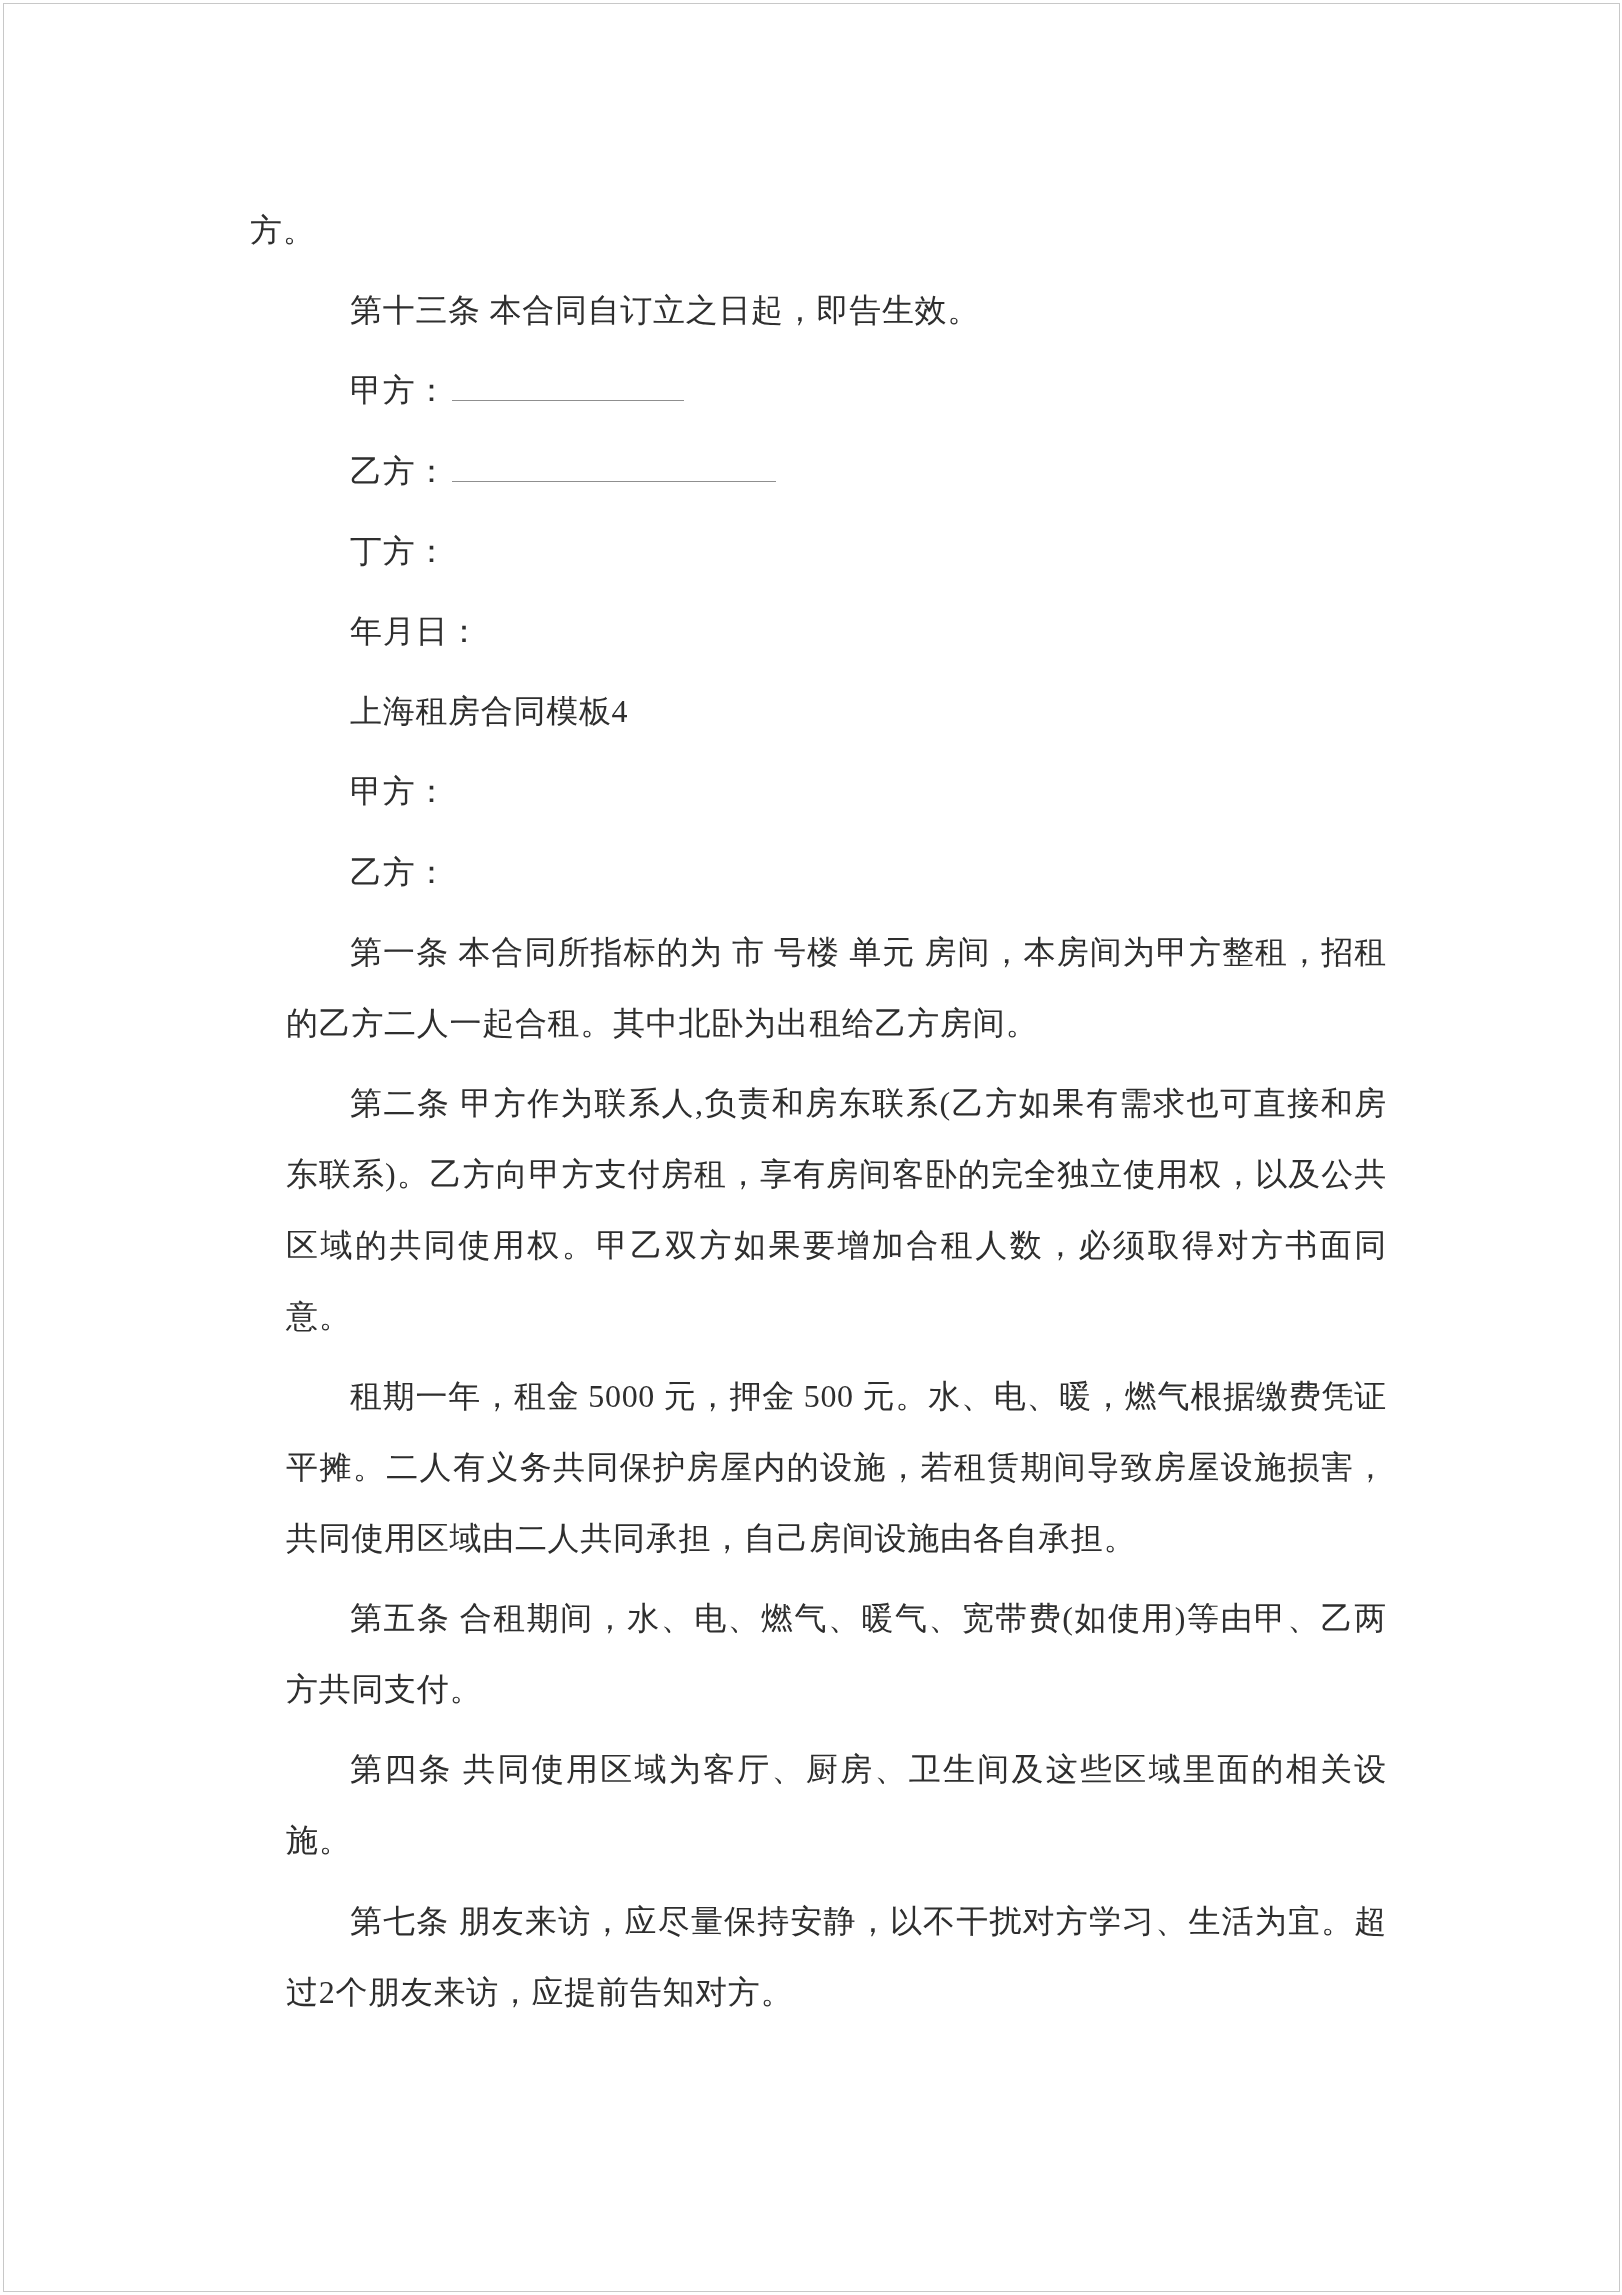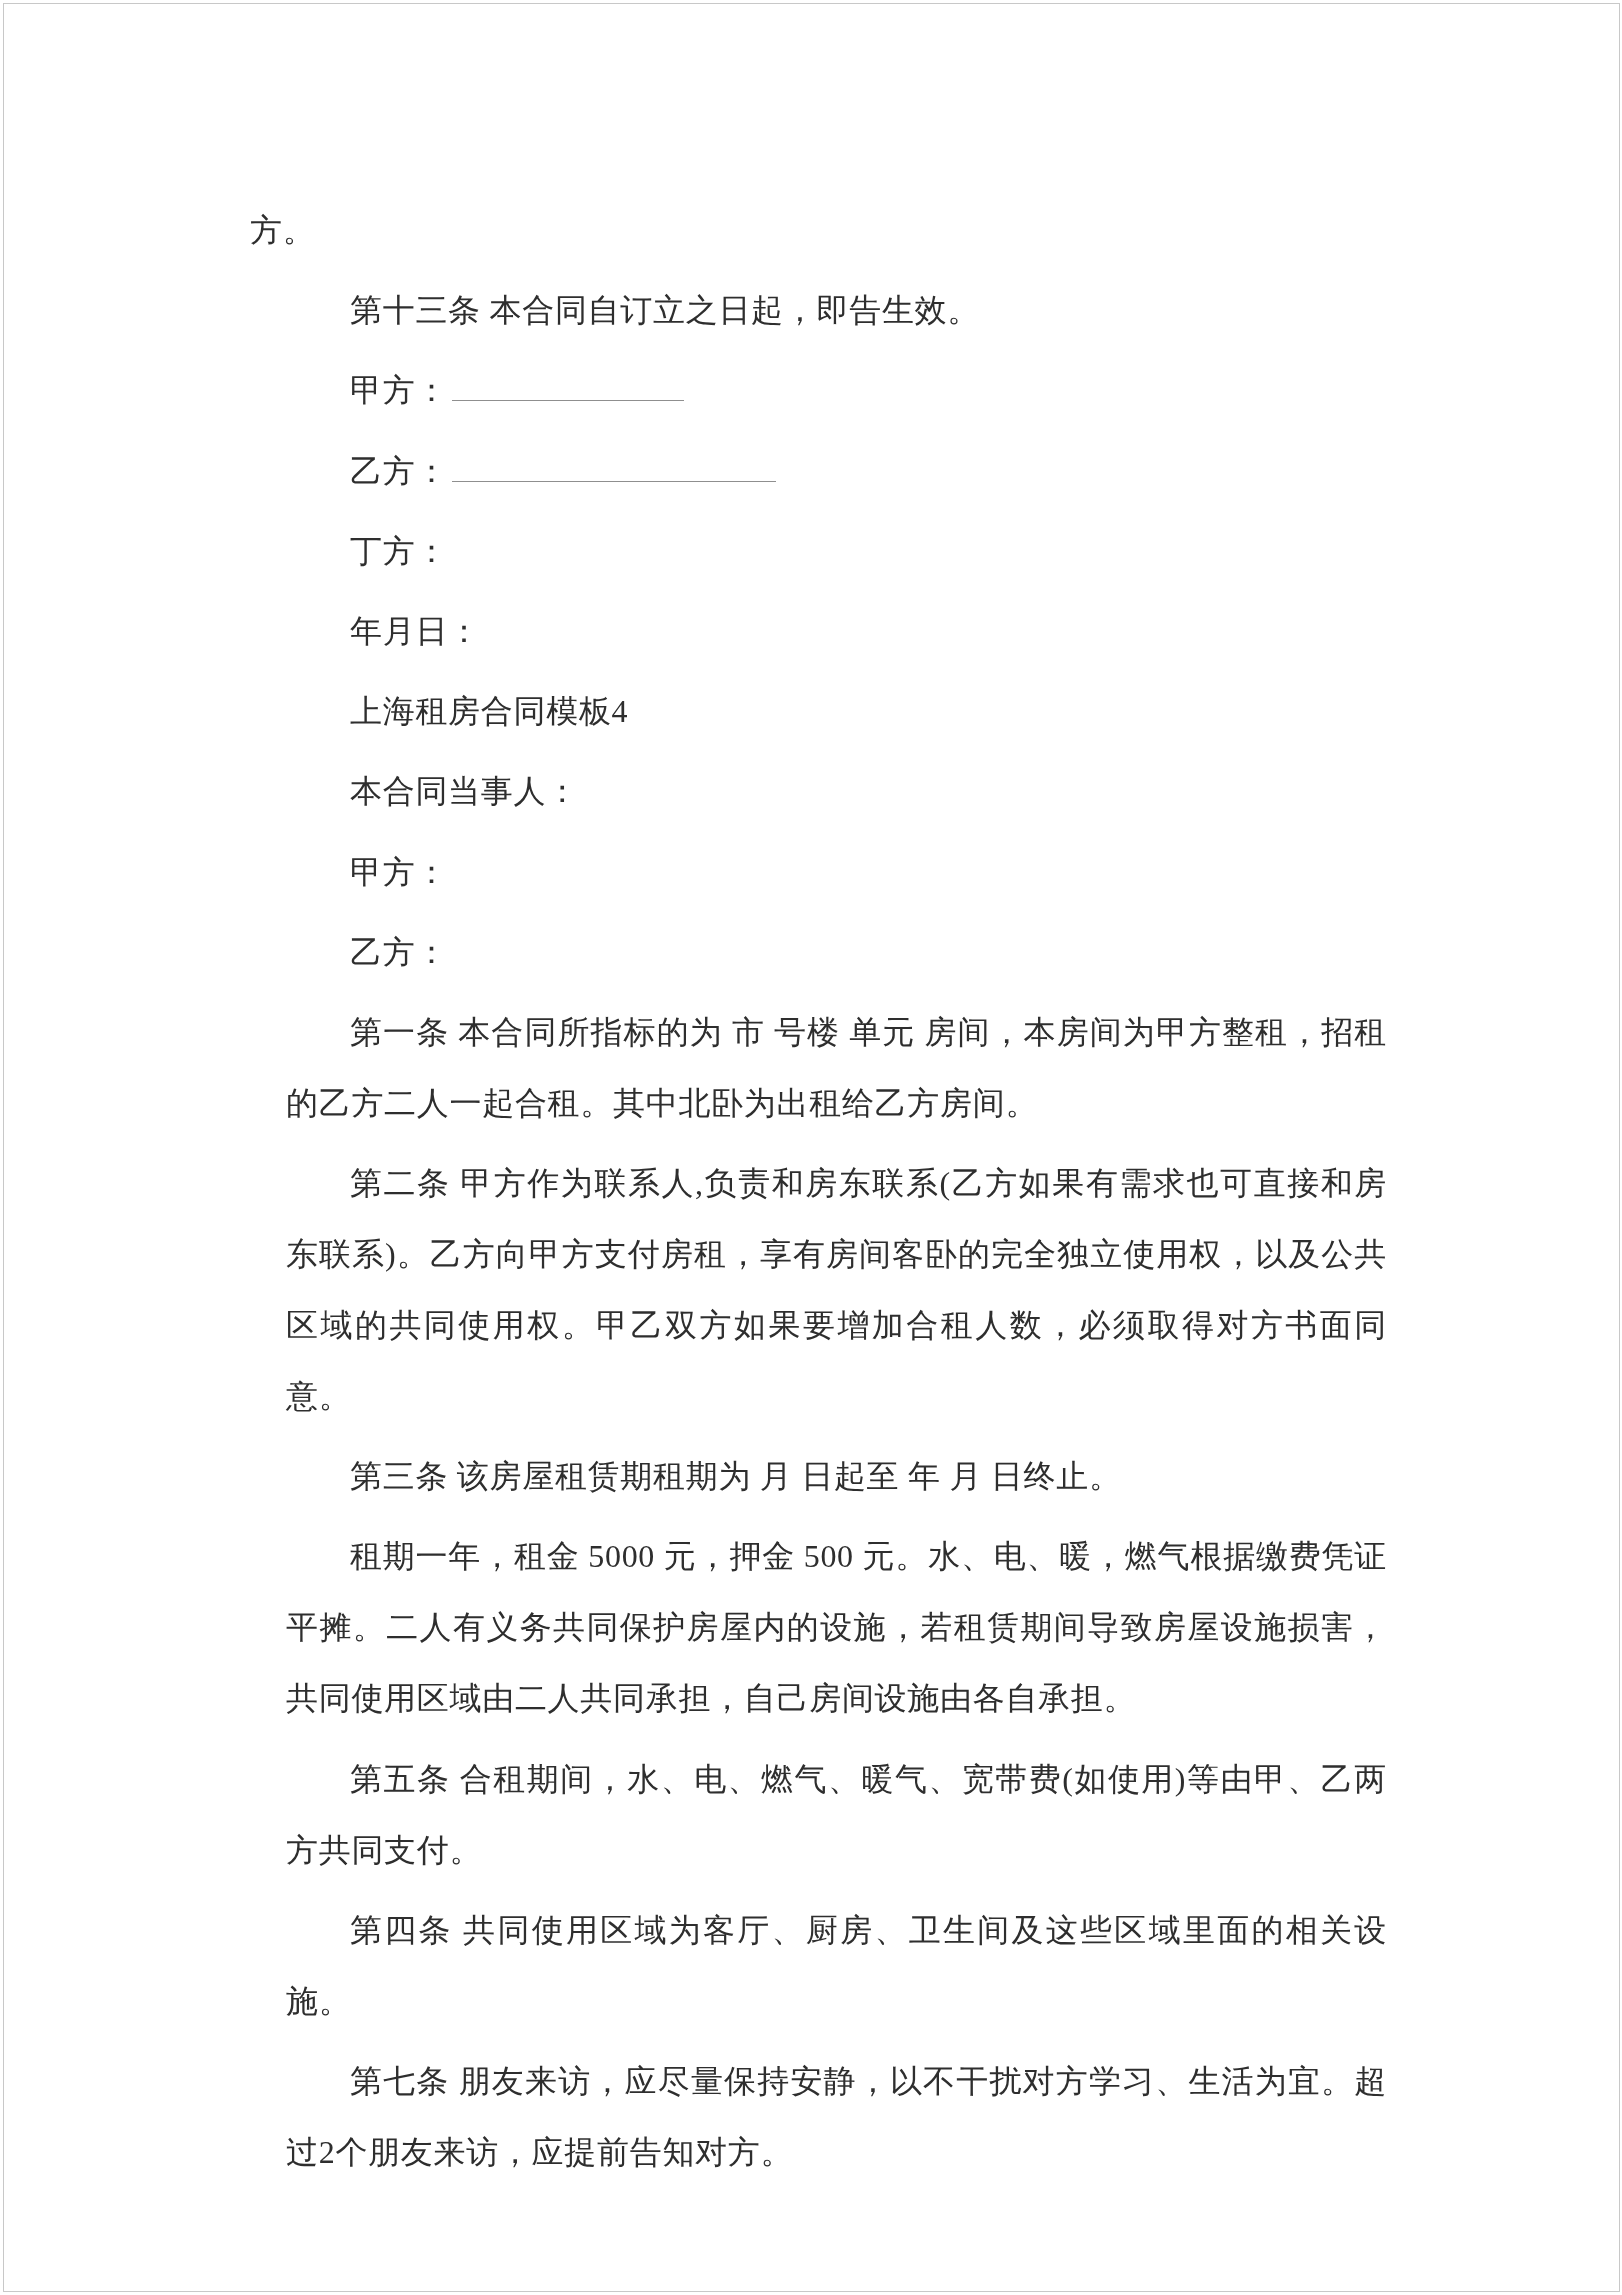--- a/index.html
+++ b/index.html
@@ -53,25 +53,23 @@
 
 <div class="content">
   <div>
       <p class="para"><span>方。</span></p>
       <p class="para indent"><span>第十三条  本合同自订立之日起，即告生效。</span></p>
       <p class="para indent"><span>甲方：</span><span class="blank-underline" style="width: 232px;"></span></p>
       <p class="para indent"><span>乙方：</span><span class="blank-underline" style="width: 324px;"></span></p>
       <p class="para indent"><span>丁方：</span></p>
       <p class="para indent"><span>年月日：</span></p>
       <p class="para indent"><span>上海租房合同模板4</span></p>
-      <p class="para indent"><span>本合同当事人：</span></p>
       <p class="para indent"><span>甲方：</span></p>
       <p class="para indent"><span>乙方：</span></p>
       <p class="para indent"><span>第一条 本合同所指标的为 市 号楼 单元 房间，本房间为甲方整租，招租的乙方二人一起合租。其中北卧为出租给乙方房间。</span></p>
       <p class="para indent"><span>第二条 甲方作为联系人,负责和房东联系(乙方如果有需求也可直接和房东联系)。乙方向甲方支付房租，享有房间客卧的完全独立使用权，以及公共区域的共同使用权。甲乙双方如果要增加合租人数，必须取得对方书面同意。</span></p>
-      <p class="para indent"><span>第三条 该房屋租赁期租期为 月 日起至 年 月 日终止。</span></p>
       <p class="para indent"><span>租期一年，租金 5000 元，押金 500 元。水、电、暖，燃气根据缴费凭证平摊。二人有义务共同保护房屋内的设施，若租赁期间导致房屋设施损害，共同使用区域由二人共同承担，自己房间设施由各自承担。</span></p>
       <p class="para indent"><span>第五条 合租期间，水、电、燃气、暖气、宽带费(如使用)等由甲、乙两方共同支付。</span></p>
       <p class="para indent"><span>第四条 共同使用区域为客厅、厨房、卫生间及这些区域里面的相关设施。</span></p>
       <p class="para indent"><span>第七条 朋友来访，应尽量保持安静，以不干扰对方学习、生活为宜。超过2个朋友来访，应提前告知对方。</span></p>
     </div>
 </div>
 
 
 </body></html>

